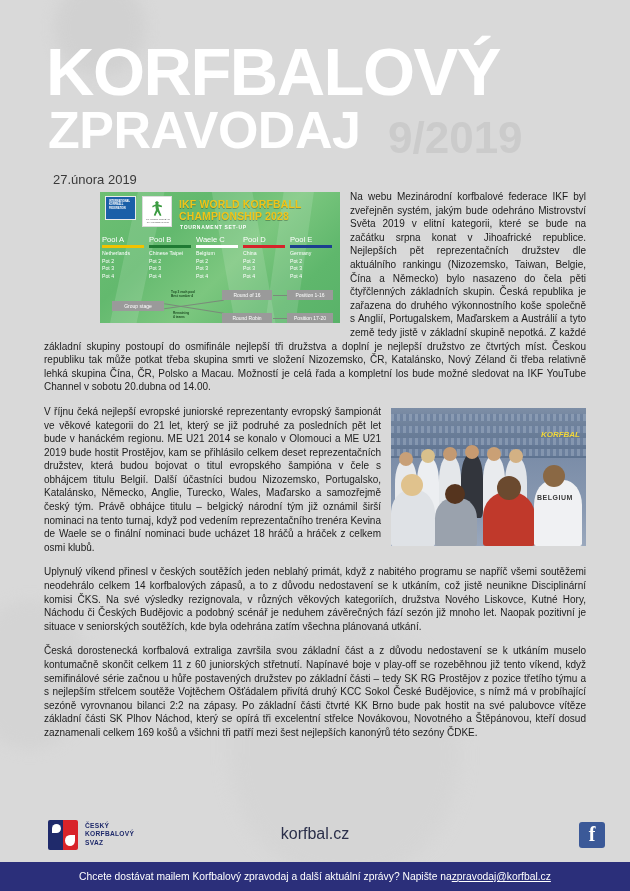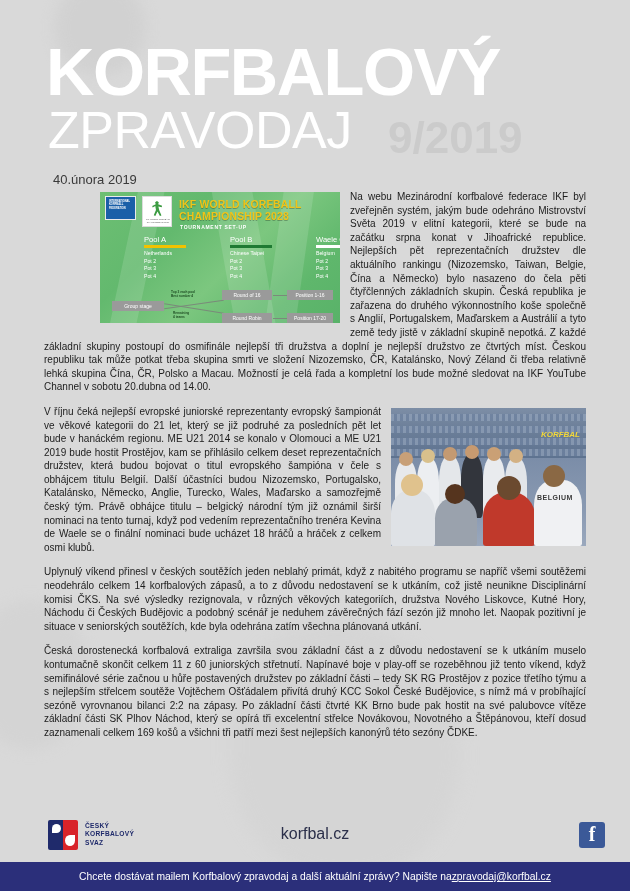--- a/index.html
+++ b/index.html
@@ -42,21 +42,21 @@
     font-weight:bold;
     letter-spacing:-1.5px;
     color:#ffffff;
     line-height:1;
     white-space:nowrap;
   }
   .mast-line2 {
     position:absolute;
     left:48px; top:104px;
     font-size:52px;
-    font-weight:normal;
+    font-weight:bold;
     letter-spacing:-0.5px;
     color:#ffffff;
     line-height:1;
     white-space:nowrap;
   }
   .mast-issue {
     position:absolute;
     left:388px; top:116px;
     font-size:44px;
     font-weight:bold;
@@ -159,21 +159,21 @@
   .ig-title3 {
     position:absolute; left:80px; top:32px;
     font-size:5px; font-weight:bold; color:#ffffff;
     letter-spacing:0.7px; white-space:nowrap;
   }
   .ig-pools {
     position:absolute; left:2px; top:43px;
     width:236px;
     display:flex;
   }
-  .ig-pool { width:45px; margin-right:2px;margin-left:42px; }
+  .ig-pool { width:45px; margin-right:2px; }
   .ig-pool h4 {
     font-size:7.6px; color:#ffffff; font-weight:normal;
     margin-bottom:1px; white-space:nowrap;
   }
   .ig-bar { height:3px; width:42px; margin-bottom:2px; }
   .ig-team {
     font-size:5.2px; color:#ffffff; line-height:7.6px;
     white-space:nowrap;
   }
   .ig-flow { position:absolute; left:0; top:96px; width:240px; height:35px; }
@@ -305,21 +305,21 @@
 <div id="page">
 
   <div class="wm" style="left:55px; top:-20px; width:90px; height:95px;"></div>
   <div class="wm2" style="left:230px; top:620px; width:230px; height:260px; opacity:.55;"></div>
   <div class="wm" style="left:-30px; top:600px; width:120px; height:150px; opacity:.6;"></div>
 
   <div id="masthead">
     <div class="mast-line1">KORFBALOVÝ</div>
     <div class="mast-line2">ZPRAVODAJ</div>
     <div class="mast-issue">9/2019</div>
-    <div class="mast-date">40.února 2019</div>
+    <div class="mast-date">27.února 2019</div>
   </div>
 
   <div id="content">
 
     <div class="infographic">
       <div class="ig-ray" style="left:40px; top:-10px; width:26px; height:160px; transform:rotate(12deg);"></div>
       <div class="ig-ray" style="left:110px; top:-10px; width:40px; height:160px; transform:rotate(-10deg);"></div>
       <div class="ig-ray" style="left:185px; top:-10px; width:30px; height:160px; transform:rotate(8deg);"></div>
 
       <div class="ig-logo-ikf">

